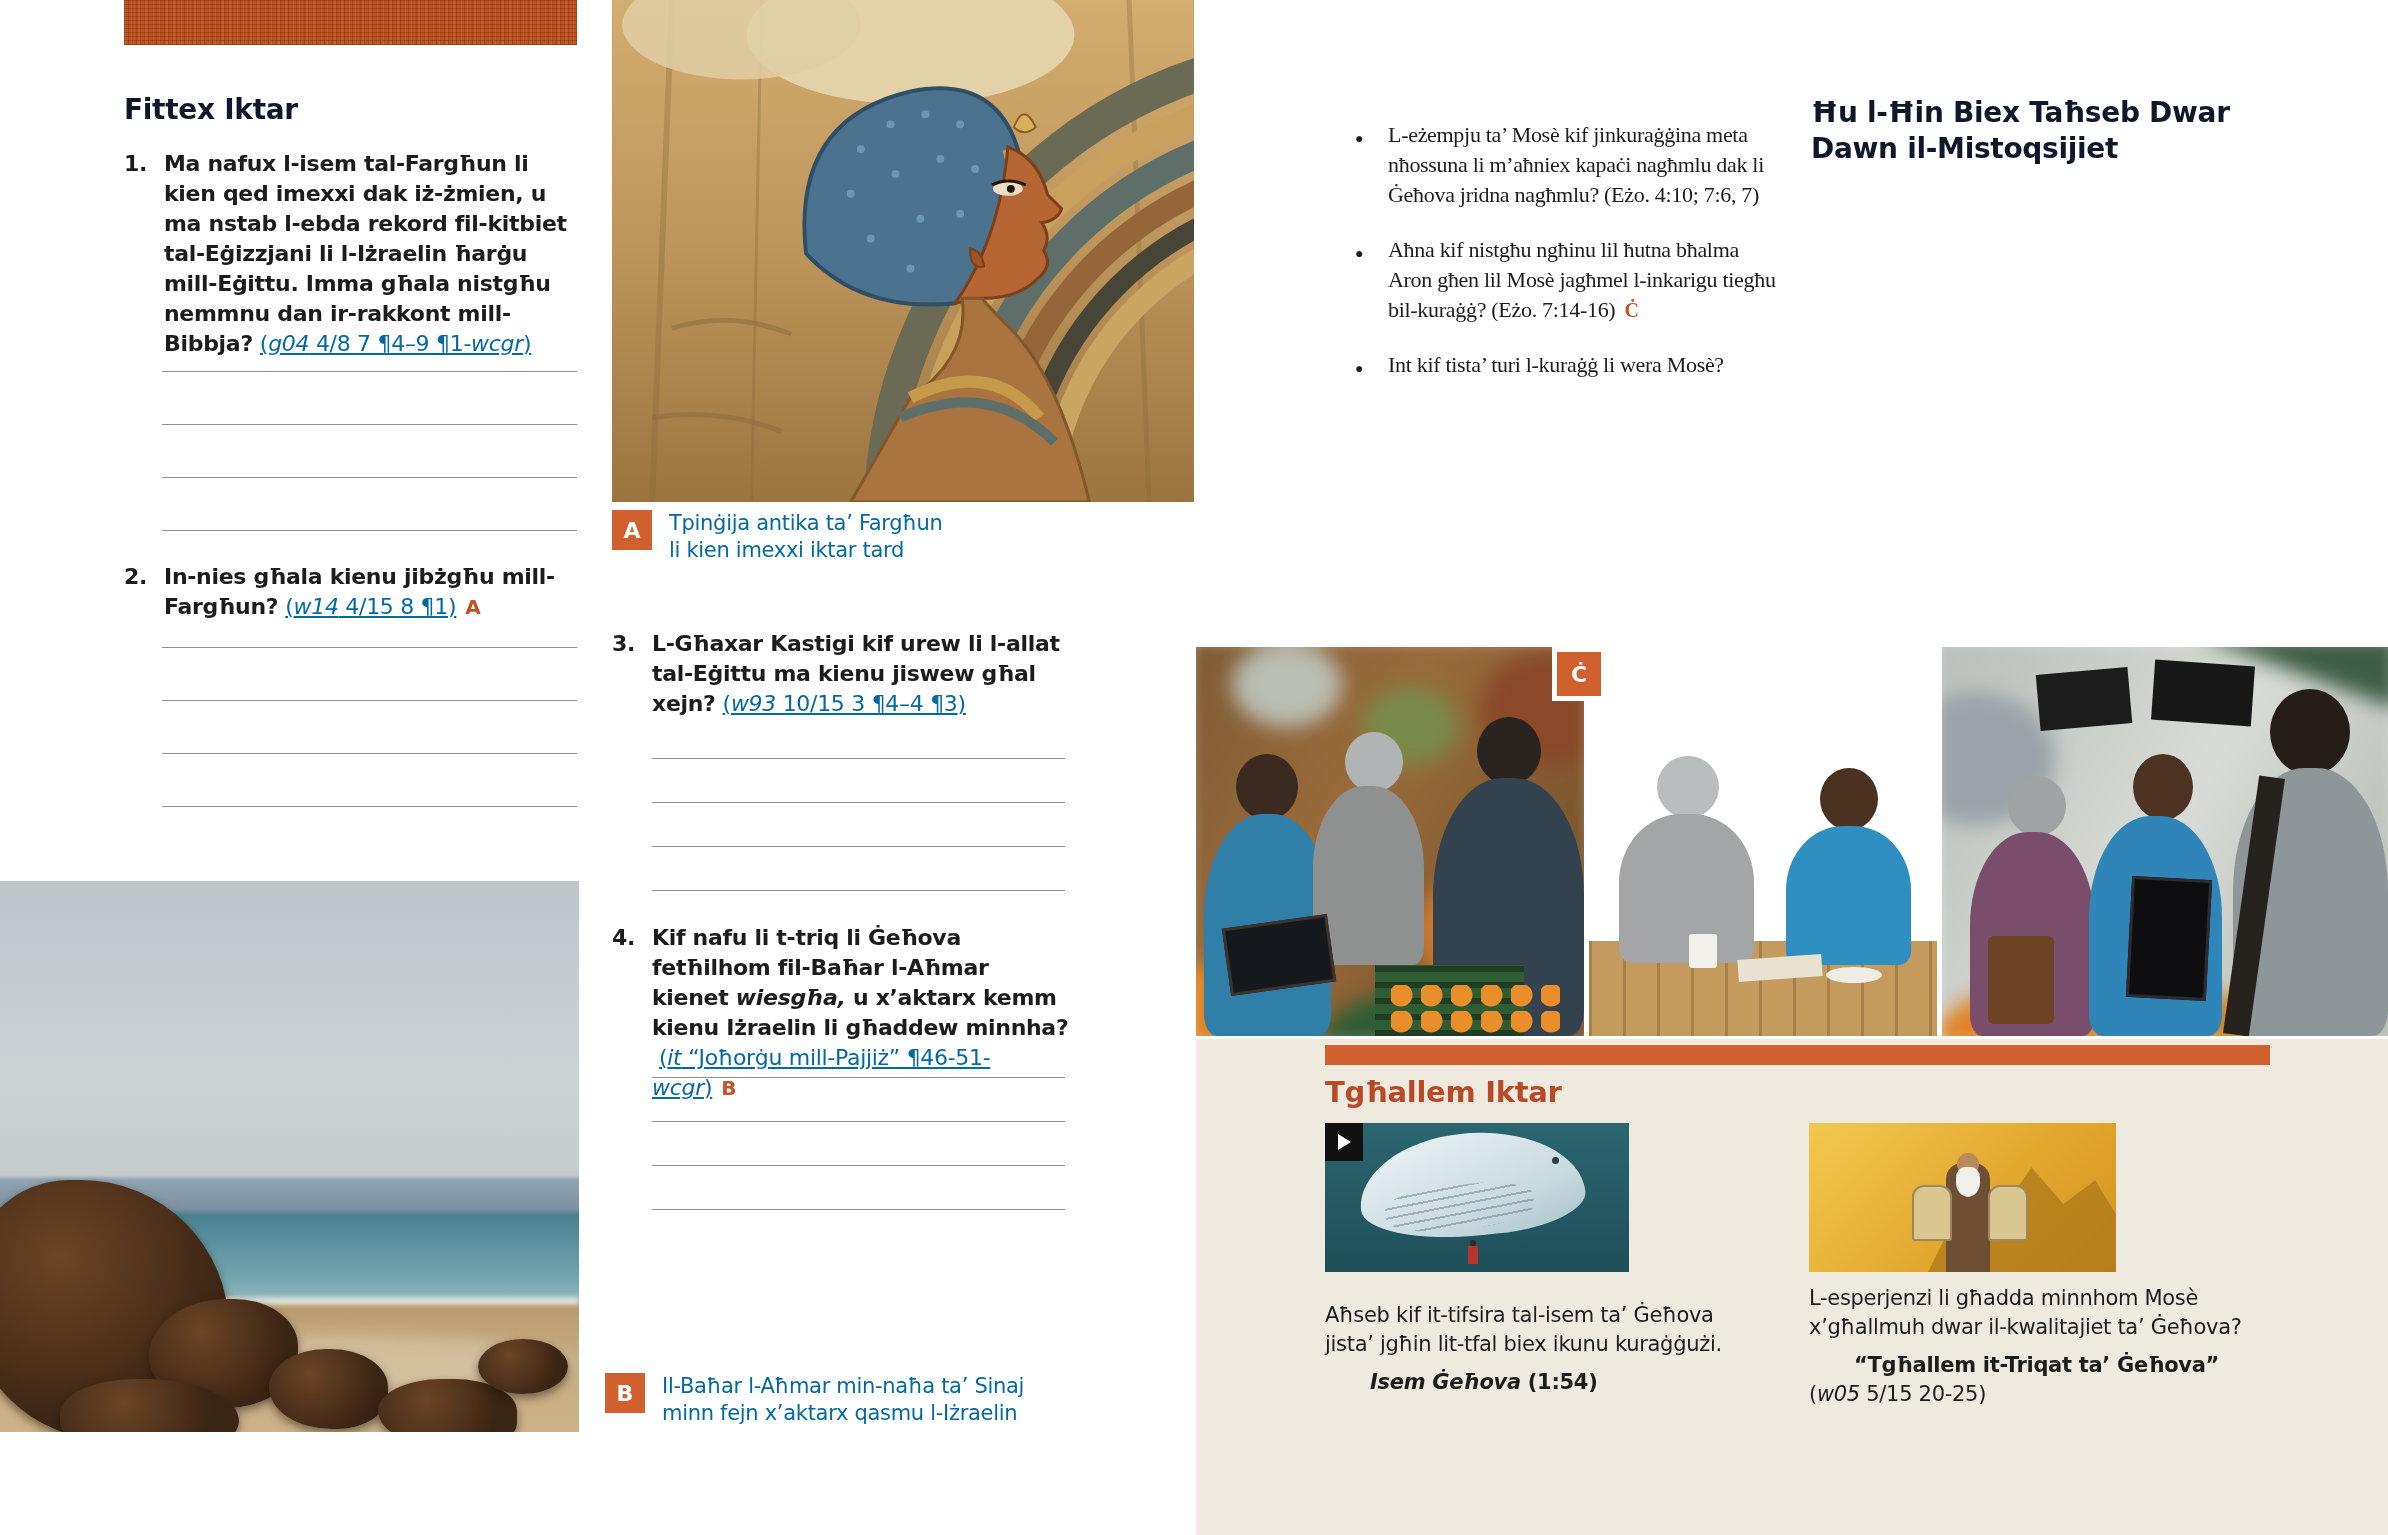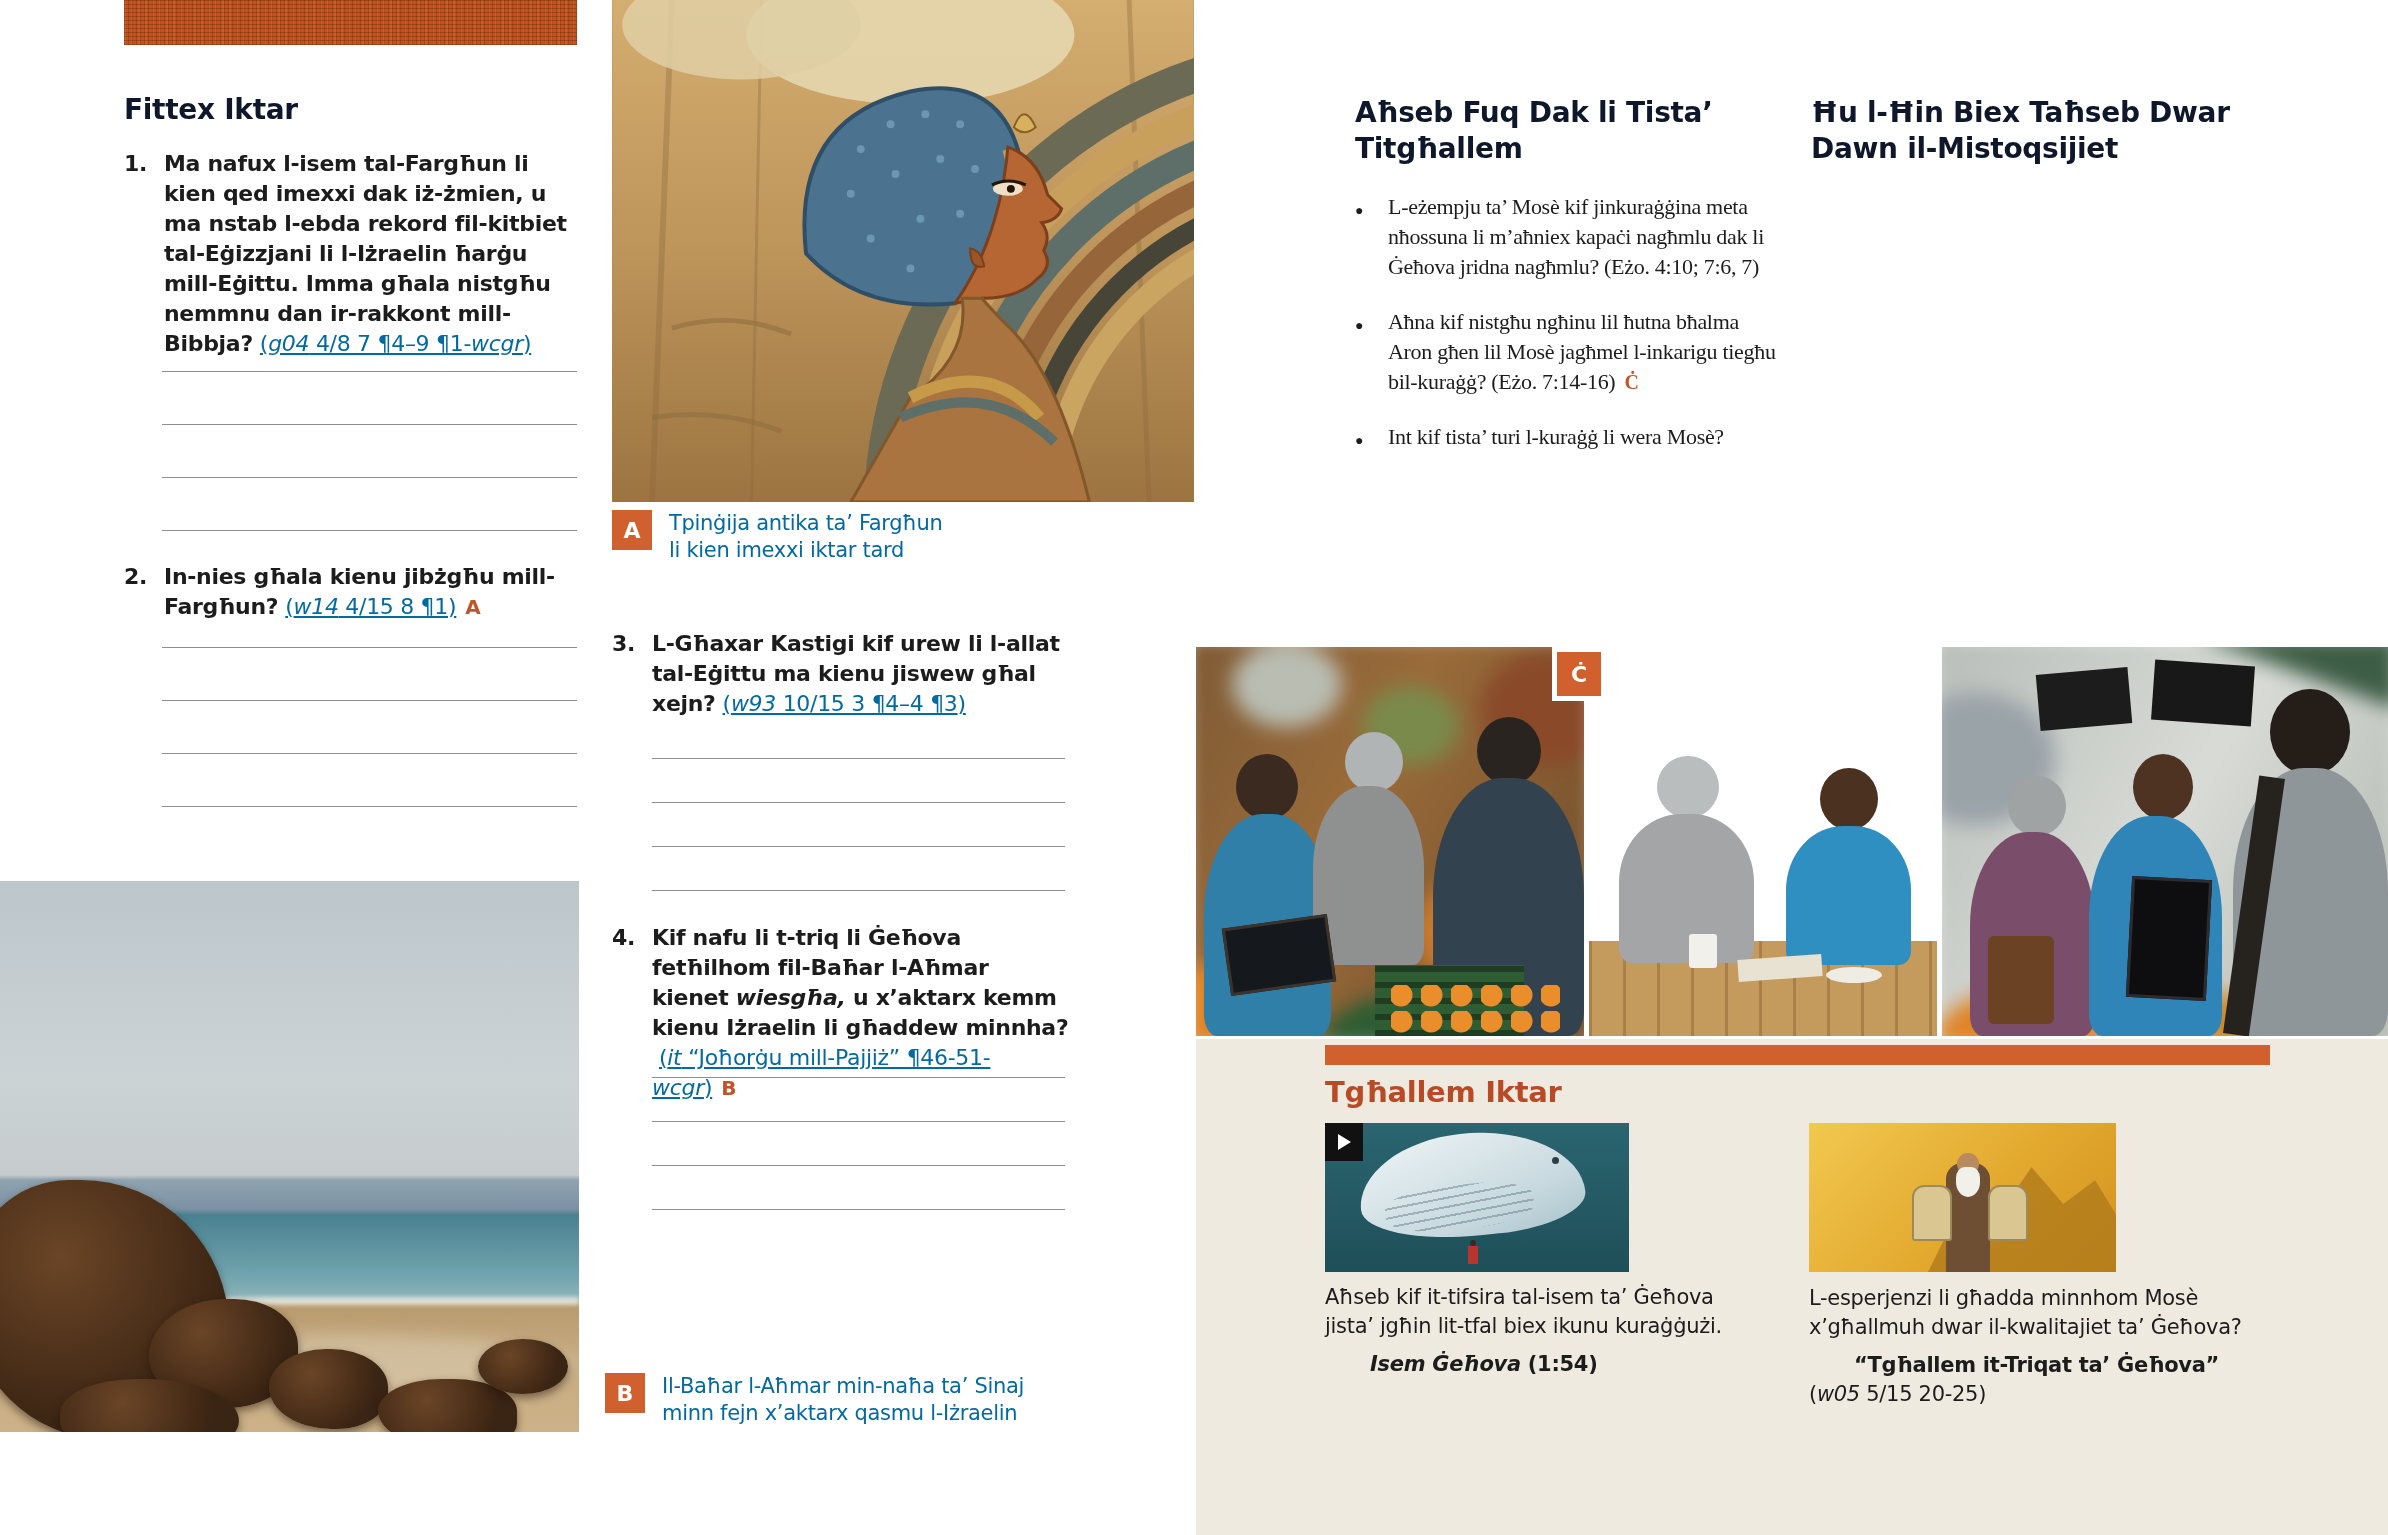--- a/index.html
+++ b/index.html
@@ -217,24 +217,20 @@
 
   <div class="abs" style="left:605px;top:1373px;display:flex;">
     <div class="badge">B</div>
     <div class="cap" style="margin-left:17px;">
       <span>Il-Baħar l-Aħmar min-naħa ta’ Sinaj</span><br>
       <span>minn fejn x’aktarx qasmu l-Iżraelin</span>
     </div>
   </div>
 
   <div class="abs" style="left:1355px;top:95px;width:428px;">
-    <div class="h-orange">
-      <span>Aħseb Fuq Dak li Tista’</span><br>
-      <span>Titgħallem</span>
-    </div>
     <ul class="bullets" style="margin-top:25px;">
       <li><span>L-eżempju ta’ Mosè kif jinkuraġġina meta nħossuna li m’aħniex kapaċi nagħmlu dak li Ġeħova jridna nagħmlu? (Eżo. 4:10; 7:6, 7)</span></li>
       <li><span>Aħna kif nistgħu ngħinu lil ħutna bħalma Aron għen lil Mosè jagħmel l-inkarigu tiegħu bil-kuraġġ? (Eżo. 7:14-16)</span><span class="marker">Ċ</span></li>
       <li><span>Int kif tista’ turi l-kuraġġ li wera Mosè?</span></li>
     </ul>
   </div>
 
   <div class="abs" style="left:1811px;top:95px;width:448px;">
     <div class="h-orange">
       <span>Ħu l-Ħin Biex Taħseb Dwar</span><br>
@@ -318,21 +314,21 @@
 
     <div class="thumb" style="left:613px;top:84px;width:307px;background:linear-gradient(135deg,#f2c84f,#e3a92f 55%,#d2921f);">
       <div style="position:absolute;left:119px;top:18px;width:199px;height:131px;background:#b07a1a;opacity:.8;clip-path:polygon(0 100%,18% 45%,33% 62%,52% 20%,68% 48%,84% 30%,100% 70%,100% 100%);"></div>
       <div style="position:absolute;left:137px;top:40px;width:44px;height:109px;background:#6e4f33;border-radius:16px 16px 0 0;"></div>
       <div style="position:absolute;left:148px;top:30px;width:22px;height:22px;border-radius:50%;background:#b98a5d;"></div>
       <div style="position:absolute;left:147px;top:44px;width:24px;height:30px;border-radius:40% 40% 55% 55%;background:#f2f0ea;"></div>
       <div style="position:absolute;left:103px;top:62px;width:36px;height:52px;background:#d9c690;border-radius:12px 12px 3px 3px;border:2px solid #9c8a5a;"></div>
       <div style="position:absolute;left:179px;top:62px;width:36px;height:52px;background:#d9c690;border-radius:12px 12px 3px 3px;border:2px solid #9c8a5a;"></div>
     </div>
 
-    <div class="lm-cap" style="left:129px;top:244px;width:443px;">
+    <div class="lm-cap" style="left:129px;top:262px;width:443px;">
       <span>Aħseb kif it-tifsira tal-isem ta’ Ġeħova jista’ jgħin lit-tfal biex ikunu kuraġġużi.</span>
       <div class="lm-title"><i>Isem Ġeħova</i><span> (1:54)</span></div>
     </div>
 
     <div class="lm-cap" style="left:613px;top:245px;width:463px;">
       <span>L-esperjenzi li għadda minnhom Mosè x’għallmuh dwar il-kwalitajiet ta’ Ġeħova?</span>
       <div class="lm-title" style="margin-bottom:0;">“Tgħallem it-Triqat ta’ Ġeħova”</div>
       <div class="lm-ref"><span>(</span><i>w05</i><span> 5/15 20-25)</span></div>
     </div>
   </div>

